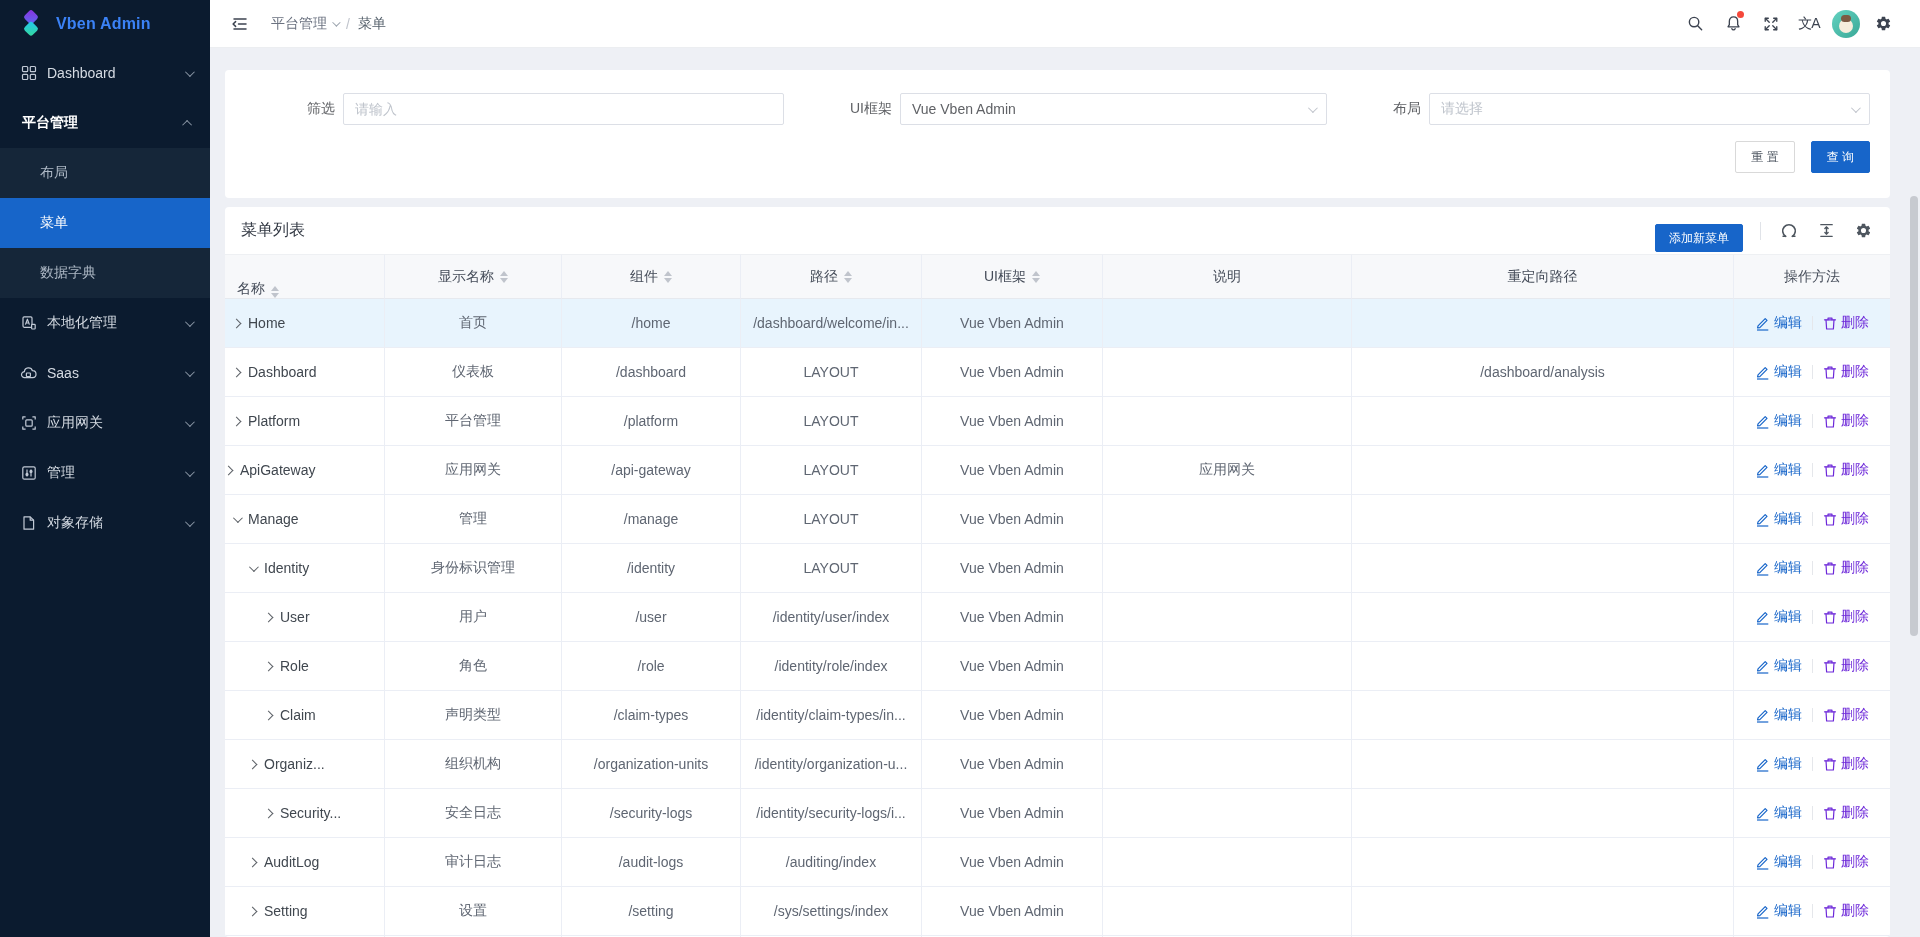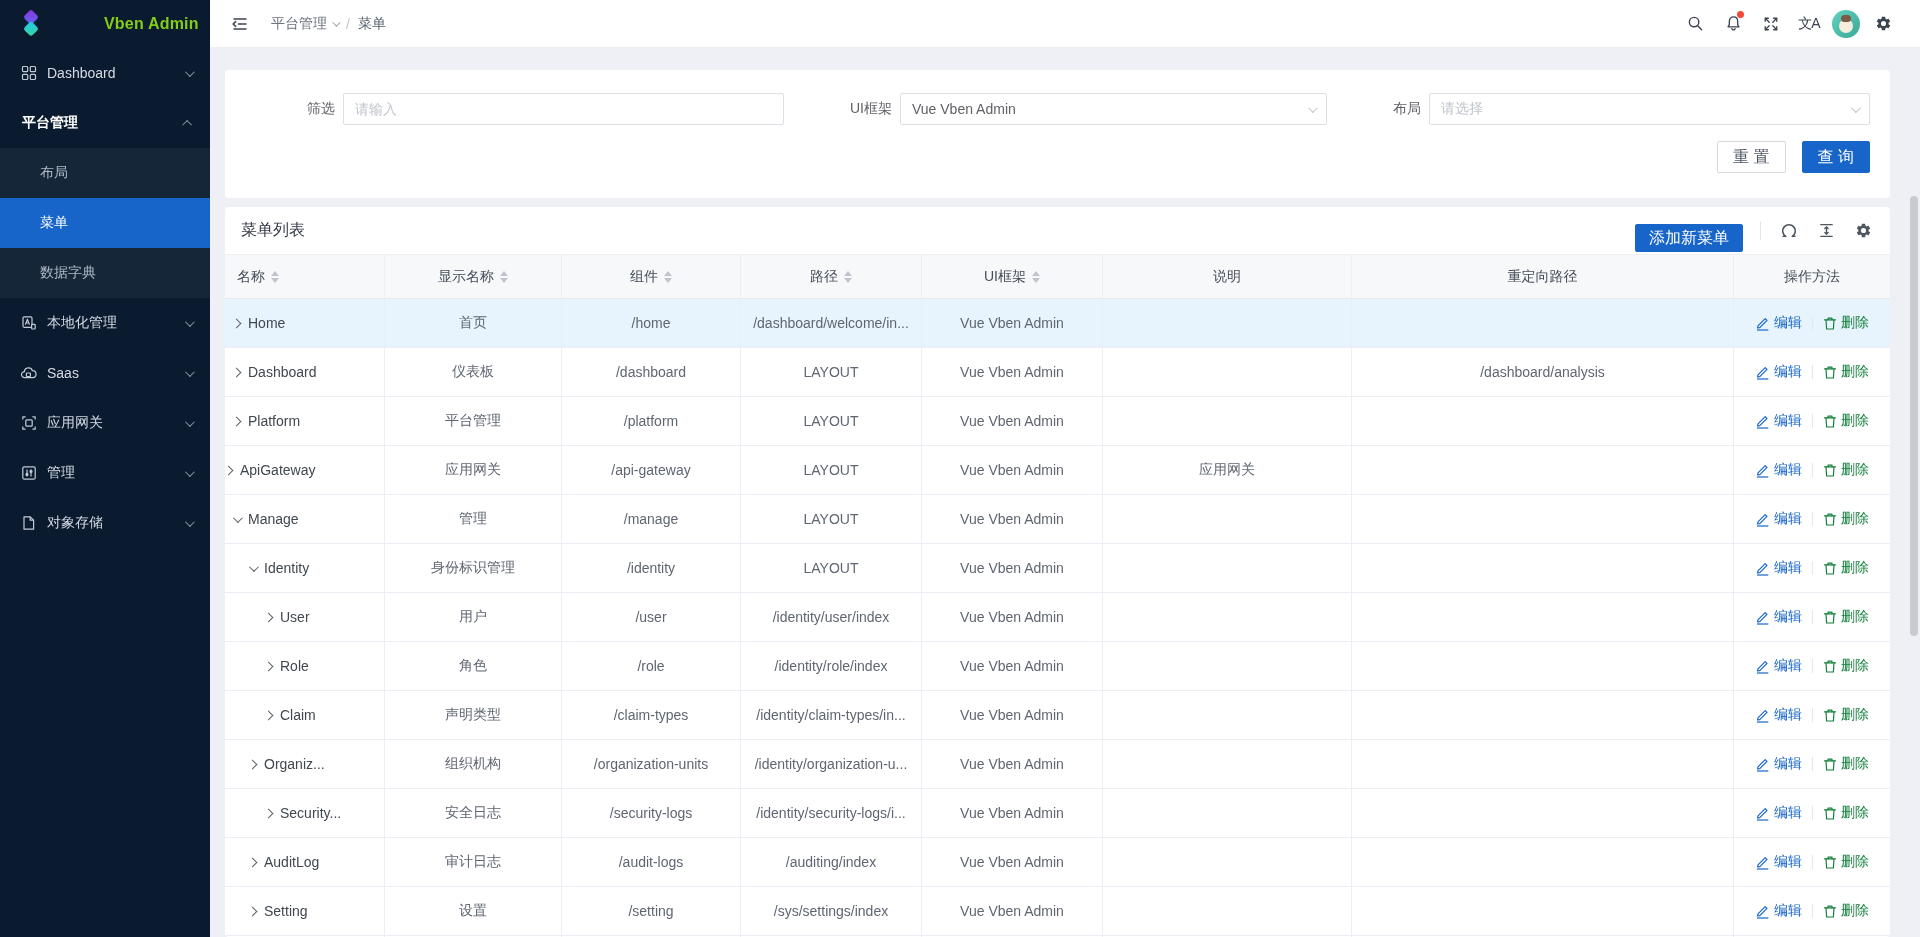--- a/index.html
+++ b/index.html
@@ -2,21 +2,21 @@
 <html><head>
 <meta charset="utf-8">
 <style>
   * { margin:0; padding:0; box-sizing:border-box; }
   html,body { width:1920px; height:937px; overflow:hidden; font-family:"Liberation Sans","DejaVu Sans",sans-serif; background:#eef0f5; font-size:14px; }
   .app { display:flex; width:100%; height:100%; }
 
   
   .sidebar { width:210px; height:100%; background:#0b1b2f; flex-shrink:0; display:flex; flex-direction:column; }
   .logo { height:48px; display:flex; align-items:center; padding-left:16px; gap:10px; cursor:pointer; }
-  .logo-title { color:#84cc16; font-weight:bold; font-size:16px; letter-spacing:.2px;margin-left:48px; }
+  .logo-title { color:#3b82f6; font-weight:bold; font-size:16px; letter-spacing:.2px; }
   .sb-item, .sb-section, .sb-child { height:50px; display:flex; align-items:center; color:#d5dbe3; cursor:pointer; }
   .sb-item { padding:0 18px 0 20px; gap:10px; }
   .sb-section { padding:0 18px 0 22px; color:#ffffff; font-weight:bold; }
   .sb-children { background:#152639; }
   .sb-child { padding:0 18px 0 40px; color:#aeb9c6; }
   .sb-child.active { background:#1765c9; color:#fff; }
   .sb-icon { width:17px; height:17px; display:inline-flex; align-items:center; justify-content:center; flex-shrink:0; }
   .sb-label { flex:1; white-space:nowrap; }
   .chev { display:inline-block; width:7px; height:7px; border-right:1.4px solid #8894a3; border-bottom:1.4px solid #8894a3; flex-shrink:0; }
   .chev.down { transform:rotate(45deg) translateY(-2px); }
@@ -46,48 +46,48 @@
   .filter-row { display:grid; grid-template-columns:1fr 1fr 1fr; gap:66px; padding-left:62px; }
   .field { display:flex; align-items:center; }
   .field label { color:#606266; margin-right:8px; white-space:nowrap; }
   .f-control { flex:1; height:32px; border:1px solid #dcdfe6; border-radius:2px; background:#fff; display:flex; align-items:center; padding:0 11px; color:#606266; }
   input.f-control { outline:none; font-size:14px; font-family:inherit; }
   input.f-control::placeholder { color:#bfc4cc; }
   .select { cursor:pointer; justify-content:space-between; gap:8px; }
   .select .ph { color:#bfc4cc; }
   .sel-caret { width:7px; height:7px; border-right:1.3px solid #c0c4cc; border-bottom:1.3px solid #c0c4cc; transform:rotate(45deg) translateY(-2px); flex-shrink:0; }
   .filter-actions { display:flex; justify-content:flex-end; gap:16px; margin-top:16px; }
-  .btn { height:32px; padding:0 15px; border-radius:2px; font-size:16px; font-family:inherit; cursor:pointer; border:1px solid #d9d9d9; background:#fff; color:#4f5762; }
+  .btn { height:32px; padding:0 15px; border-radius:2px; font-size:12px; font-family:inherit; cursor:pointer; border:1px solid #d9d9d9; background:#fff; color:#4f5762; }
   .btn.primary { background:#1765c9; border-color:#1765c9; color:#fff; }
   .btn.sm { height:28px; padding:0 13px;margin-top:15px; }
 
   
   .table-card { flex:1; overflow:hidden; display:flex; flex-direction:column; }
   .table-toolbar { height:47px; display:flex; align-items:center; justify-content:space-between; padding:0 16px; flex-shrink:0; }
   .table-title { font-size:16px; font-weight:500; color:#323843; }
   .toolbar-right { display:flex; align-items:center; gap:15px; }
   .v-div { width:1px; height:18px; background:#e0e3e8; margin:0 2px; }
   .tool-icon { display:inline-flex; align-items:center; justify-content:center; width:22px; height:22px; cursor:pointer; }
 
   .t-row { display:grid; grid-template-columns:160px 177px 179px 181px 181px 249px minmax(0,1fr) 156px; }
   .t-row > div { border-right:1px solid #ebeef5; border-bottom:1px solid #ebeef5; display:flex; align-items:center; justify-content:center; height:49px; color:#5f6672; overflow:hidden; white-space:nowrap; }
   .t-row > div:last-child { border-right:none; }
   .t-head > div { height:45px; background:#f7f8fa; color:#454c59; font-weight:500; border-bottom:1px solid #e6e9ee; border-top:1px solid #eef0f3; }
-  .t-head > div:first-child { justify-content:flex-start; padding-left:12px; }
+  .t-head > div:first-child { justify-content:flex-start; padding-left:12px;align-items:flex-end; }
   .t-row.hl > div { background:#e8f4fd; }
   .cell-name { justify-content:flex-start !important; color:#40474f !important; gap:8px; }
   .caret { display:inline-block; width:7px; height:7px; border-right:1.4px solid #5c6066; border-bottom:1.4px solid #5c6066; flex-shrink:0; cursor:pointer; }
   .caret.right { transform:rotate(-45deg); }
   .caret.down { transform:rotate(45deg) translateY(-2px); }
   .sorter { display:inline-flex; flex-direction:column; margin-left:6px; gap:2px; cursor:pointer; }
   .tri-up { width:0; height:0; border-left:4px solid transparent; border-right:4px solid transparent; border-bottom:5px solid #c0c4cc; }
   .tri-down { width:0; height:0; border-left:4px solid transparent; border-right:4px solid transparent; border-top:5px solid #c0c4cc; }
   .lnk { display:inline-flex; align-items:center; gap:4px; cursor:pointer; font-size:14px; }
   .lnk.edit { color:#1765c9; }
-  .lnk.del { color:#15803d; }
+  .lnk.del { color:#6d28d9; }
   .act-div { width:1px; height:14px; background:#e5e7eb; margin:0 10px; }
 
   
   .page-scrollbar { position:absolute; right:0; top:48px; bottom:0; width:12px; background:#eef0f5; }
   .page-scrollbar .thumb { position:absolute; left:2px; width:8px; border-radius:4px; background:#c7cad0; top:148px; height:440px; }
 </style>
 </head>
 <body>
 
 <div class="app">

